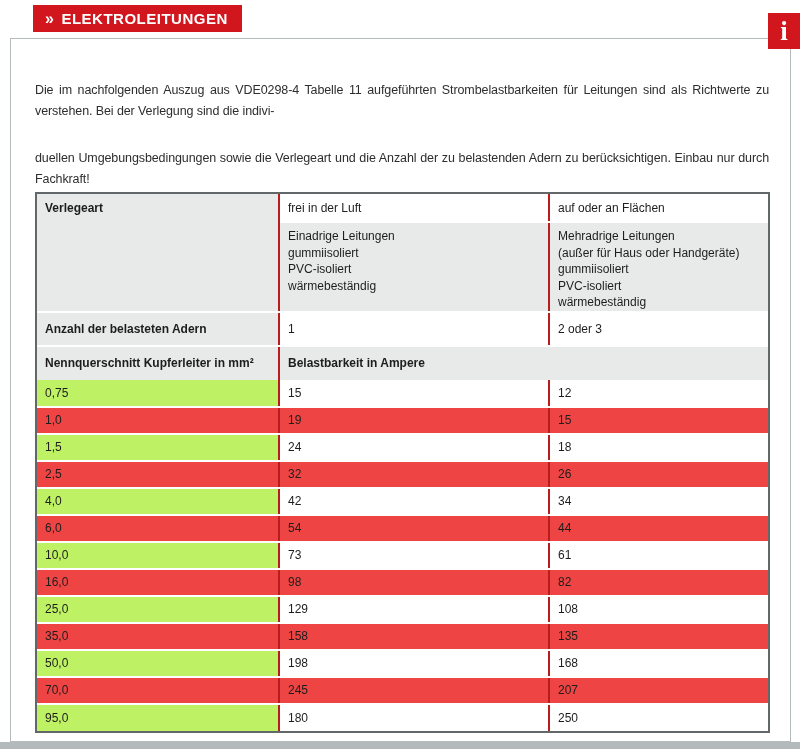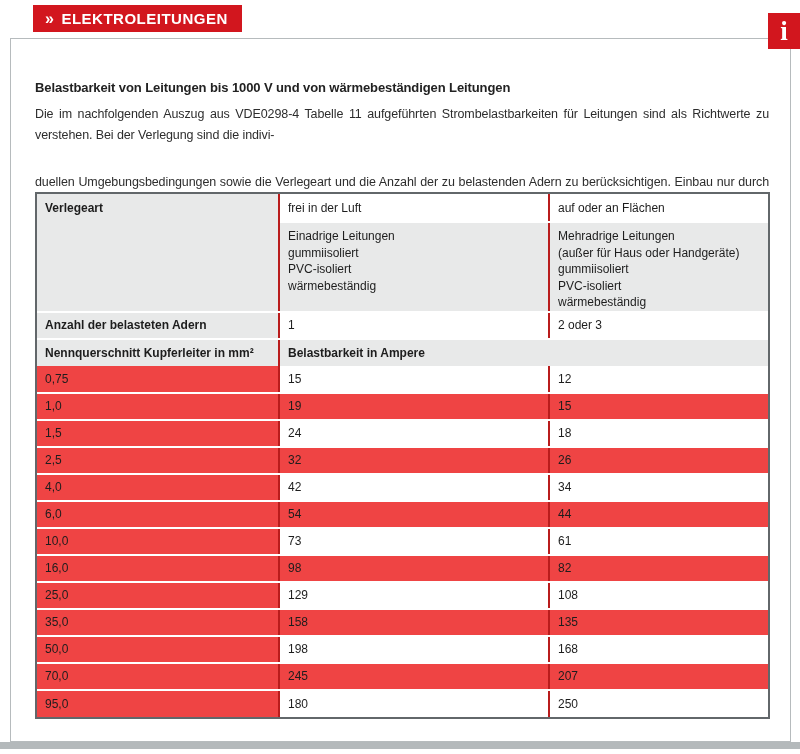--- a/index.html
+++ b/index.html
@@ -77,43 +77,42 @@
   td:last-child { border-right: none; }
   tr:last-child td { border-bottom: none; }
   .gray { background: #e8e9e9; }
   .b { font-weight: bold; }
   .r-head1 td { height: 28px; }
   .r-head2 td {
     height: 88px; vertical-align: top;
     padding-top: 5px; line-height: 16.5px;
     white-space: pre-line;
   }
-  .r-adern td, .r-quer td { height: 27px; }
+  .r-adern td, .r-quer td { height: 34px; }
   .r-data td { height: 27px; }
-  .r-data td.c1 { background: #ef4444; }
+  .r-data td.c1 { background: #bef264; }
   .r-data.alt td { background: #ef4444; }
   td[rowspan] { vertical-align: top; padding-top: 7px; }
 </style>
 </head>
 <body>
 
 <div class="page-border"></div>
 <div class="bottom-bar"></div>
 
 <div class="banner">
   <span class="chev">»</span>
   <span>ELEKTROLEITUNGEN</span>
 </div>
 
 <div class="info-box">
   <span>i</span>
 </div>
 
 <div class="intro">
-  <div class="intro-heading">Belastbarkeit von Leitungen bis 1000 V und von wärmebeständigen Leitungen</div>
   <div class="intro-cols">
     <div class="intro-col">Die im nachfolgenden Auszug aus VDE0298-4 Tabelle 11 aufgeführten Strombelastbarkeiten für Leitungen sind als Richtwerte zu verstehen. Bei der Verlegung sind die indivi-</div>
     <div class="intro-col">duellen Umgebungsbedingungen sowie die Verlegeart und die Anzahl der zu belastenden Adern zu berücksichtigen. Einbau nur durch Fachkraft!</div>
   </div>
 </div>
 
 <div class="table-wrap">
   <table>
     <colgroup>
       <col style="width:242px">

